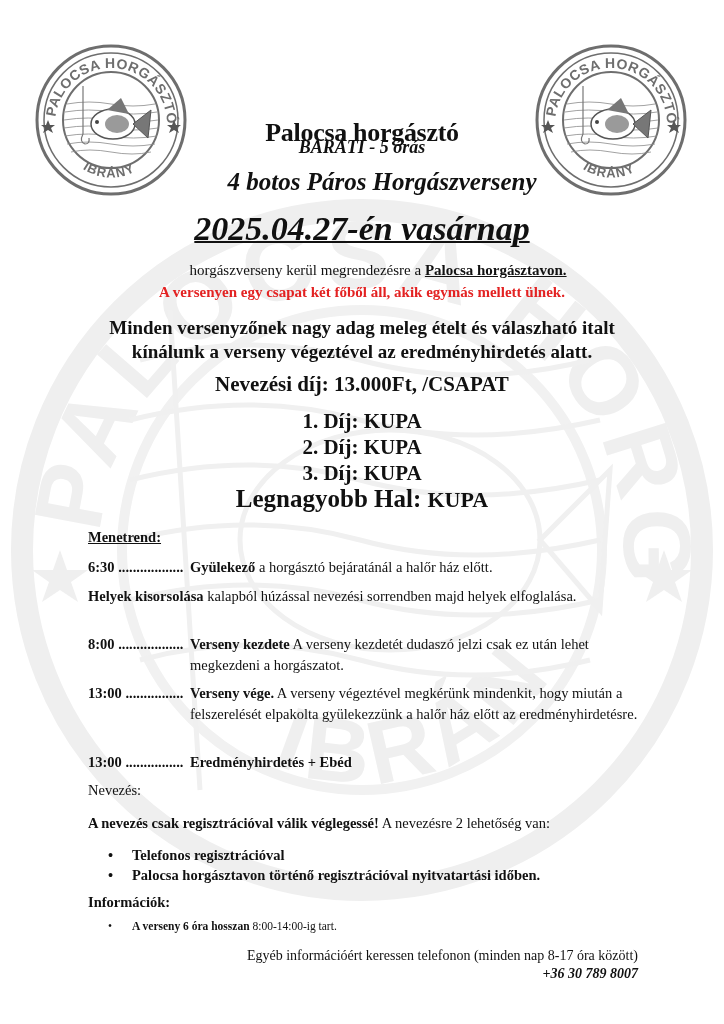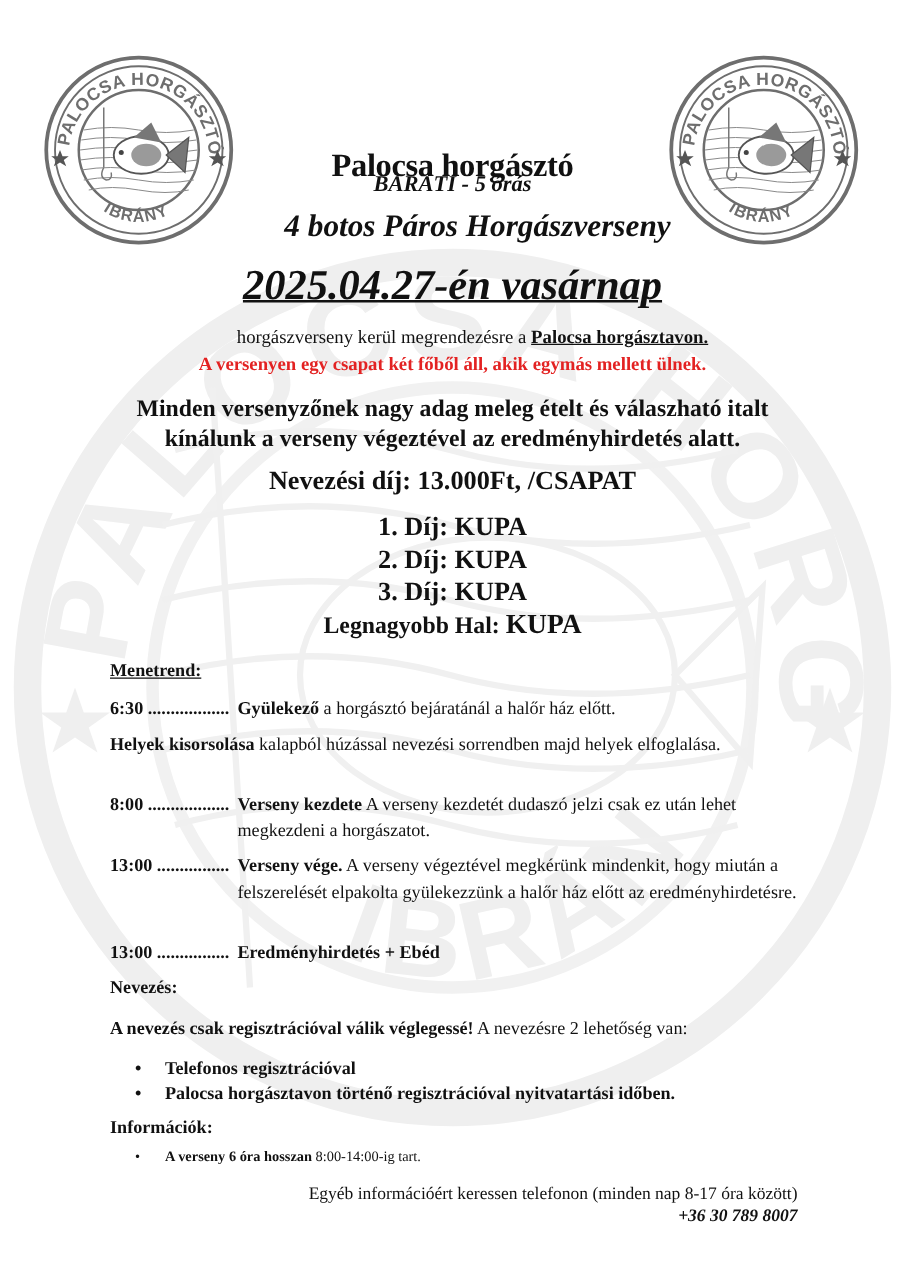--- a/index.html
+++ b/index.html
@@ -14,30 +14,30 @@
   .t-sub1 { top: 137px; font-size: 18px; font-weight: bold; font-style: italic; }
   .t-sub2 { top: 168px; font-size: 25px; font-weight: bold; font-style: italic; padding-left: 20px; }
   .t-date { top: 210px; font-size: 34px; font-weight: bold; font-style: italic; }
   .t-date span { text-decoration: underline; text-decoration-thickness: 2px; }
   .t-intro { top: 262px; font-size: 15px; padding-left: 16px; }
   .t-intro b { text-decoration: underline; }
   .t-red { top: 284px; font-size: 15px; font-weight: bold; color: #e32222; }
   .t-food { top: 316px; font-size: 19px; font-weight: bold; line-height: 24px; }
   .t-fee { top: 372px; font-size: 21px; font-weight: bold; }
   .prizes { top: 408px; font-size: 21px; font-weight: bold; line-height: 26px; }
-  .prizes .big-lbl { font-size: 19px; }
+  .prizes .big-lbl { font-size: 25px; }
   .prizes .big-val { font-size: 22px; }
   .body-text { position: absolute; left: 88px; width: 560px; z-index: 2; font-size: 14.5px; line-height: 20px; }
   .h-menetrend { top: 527px; font-weight: bold; text-decoration: underline; }
   .sched-row { position: absolute; left: 88px; width: 560px; z-index: 2; font-size: 14.5px; line-height: 21px; display: flex; }
   .sched-time { width: 102px; flex: none; font-weight: bold; white-space: nowrap; overflow: hidden; }
   .sched-desc { flex: 1; }
   .sched-desc b { font-weight: bold; text-align: right; }
   .r1 { top: 557px; } .r2 { top: 586px; } .r3 { top: 634px; } .r4 { top: 683px; } .r5 { top: 752px; }
-  .h-nevezes { top: 780px; font-weight: bold; }
+  .h-nevezes { top: 780px; font-weight: normal; }
   .p-nevezes { top: 813px; }
   .ul { position: absolute; left: 108px; z-index: 2; font-size: 14.5px; line-height: 20px; font-weight: bold; }
   .ul-item { display: flex; }
   .bullet { width: 24px; flex: none; }
   .ul-1 { top: 845px; }
   .h-info { top: 892px; font-weight: bold; }
   .info-item { position: absolute; left: 108px; top: 920px; z-index: 2; font-size: 11.5px; display: flex; }
   .contact { position: absolute; right: 86px; top: 947px; z-index: 2; font-size: 14px; text-align: right; line-height: 18px; }
   .phone { font-weight: bold; font-style: italic; }
 </style>

